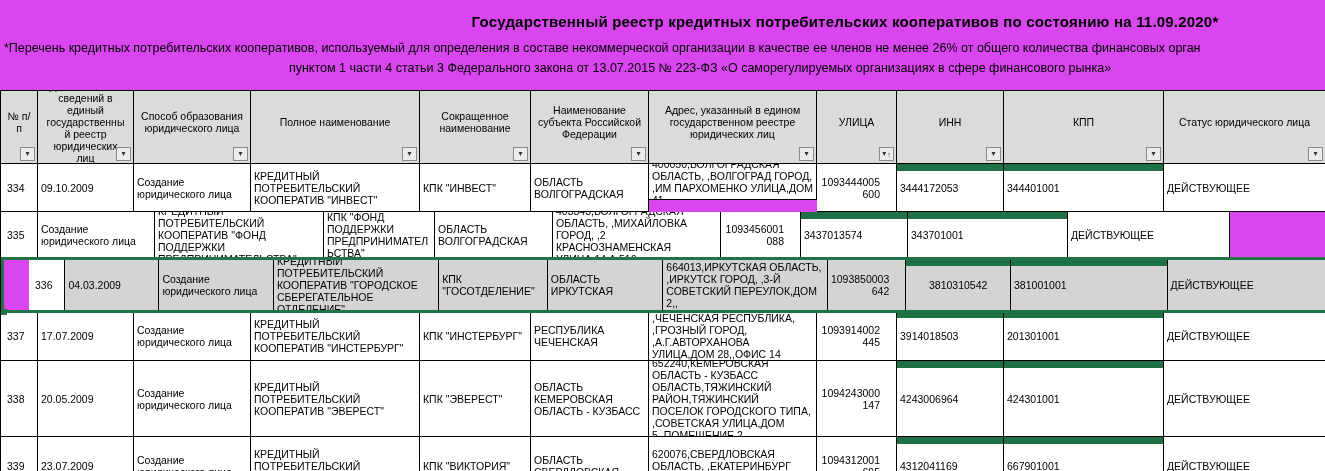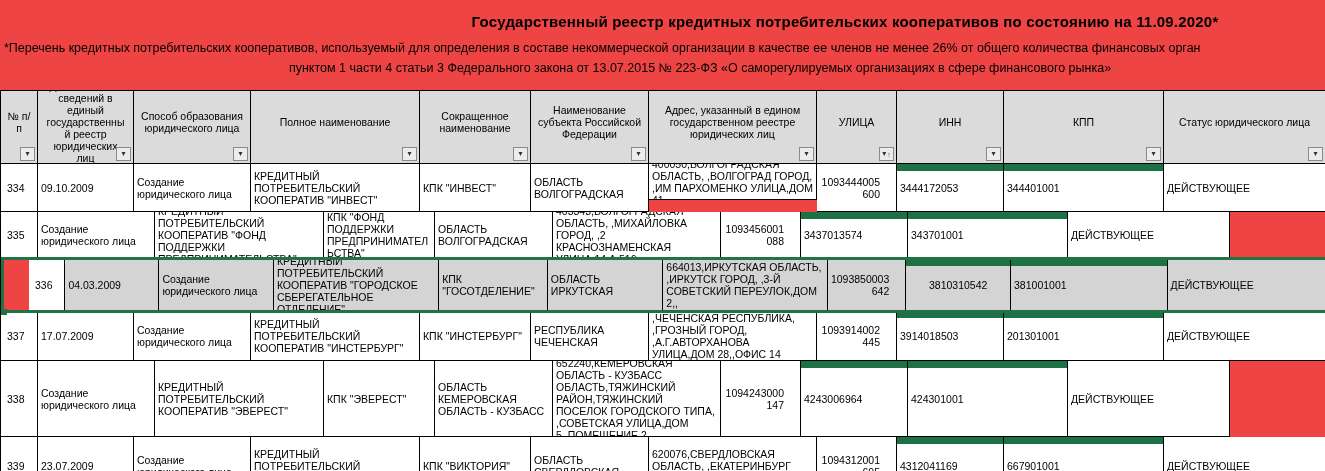--- a/index.html
+++ b/index.html
@@ -1,16 +1,16 @@
 <!DOCTYPE html>
 <html><head>
 <meta charset="utf-8">
 <style>
   html,body{margin:0;padding:0;background:#fff;}
-  .stage{position:relative;width:1325px;height:471px;background:#ef4444;overflow:hidden;
+  .stage{position:relative;width:1325px;height:471px;background:#d946ef;overflow:hidden;
          font-family:"Liberation Sans","DejaVu Sans",sans-serif;color:#000;}
   .title{position:absolute;top:13px;left:0;width:1690px;text-align:center;
          font-size:15px;font-weight:700;letter-spacing:.2px;}
   .sub1{position:absolute;top:41px;left:4px;white-space:nowrap;font-size:12.5px;}
   .sub2{position:absolute;top:61px;left:0;width:1400px;text-align:center;font-size:12.5px;}
 
   .tbl{position:absolute;top:90px;left:0;width:1325px;border-top:1px solid #000;border-left:1px solid #000;}
   .row{display:flex;position:relative;}
   .cell{position:relative;box-sizing:border-box;overflow:hidden;
         border-right:1px solid #000;border-bottom:1px solid #000;
@@ -243,20 +243,23 @@
             <span>201301001</span>
           </div>
           <div class="cell dcell c10 al" style="height: 50px;">
             <span>ДЕЙСТВУЮЩЕЕ</span>
           </div>
         </div>
         <div class="row">
           <div class="cell dcell c0 al num" style="height: 76px;">
             <span>338</span>
           </div>
+          <div class="cell dcell c1 al" style="height: 76px;">
+            <span>20.05.2009</span>
+          </div>
           <div class="cell dcell c2 al" style="height: 76px;">
             <span>Создание юридического лица</span>
           </div>
           <div class="cell dcell c3 al" style="height: 76px;">
             <span>КРЕДИТНЫЙ ПОТРЕБИТЕЛЬСКИЙ КООПЕРАТИВ "ЭВЕРЕСТ"</span>
           </div>
           <div class="cell dcell c4 al" style="height: 76px;">
             <span>КПК "ЭВЕРЕСТ"</span>
           </div>
           <div class="cell dcell c5 al" style="height: 76px;">

